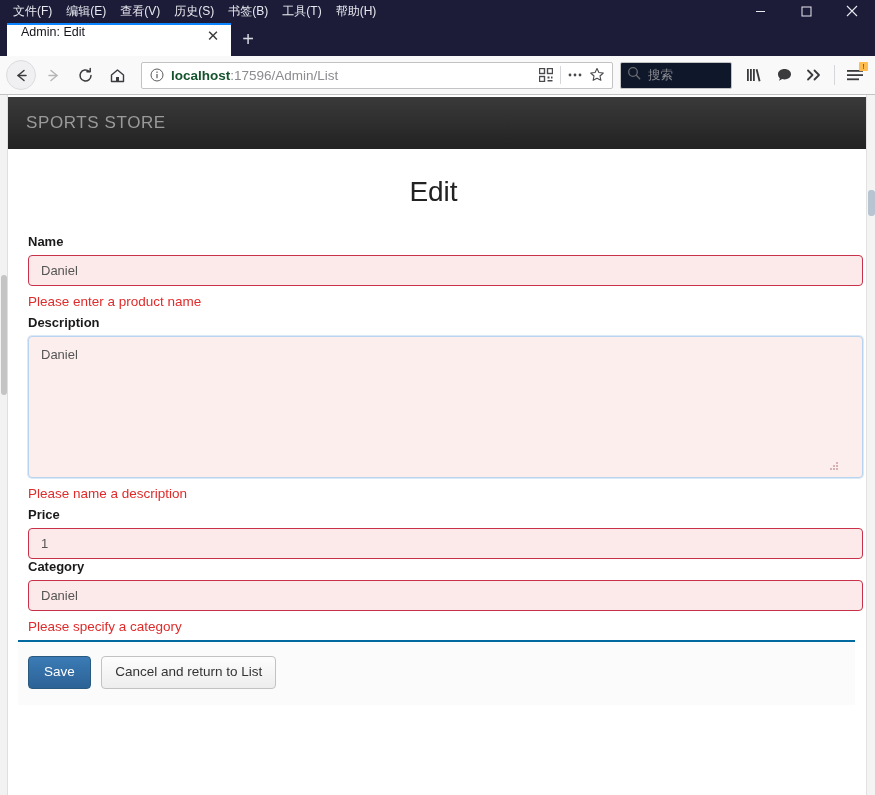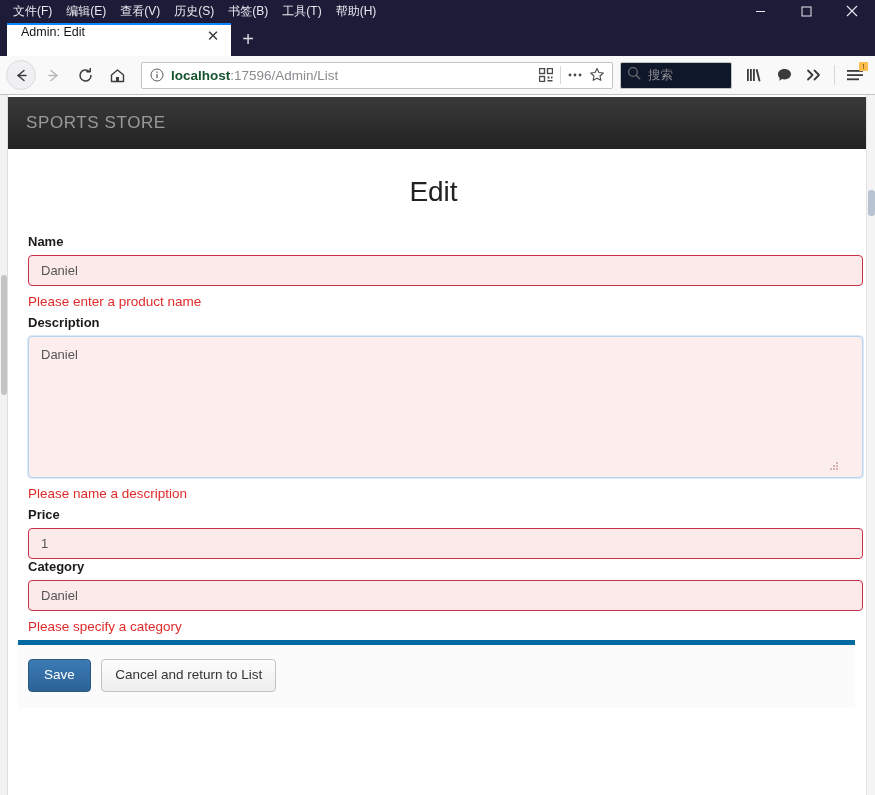--- a/index.html
+++ b/index.html
@@ -251,21 +251,21 @@
     width: 2px; height: 2px;
   }
   .validation-msg {
     display: block;
     color: #e02b2b;
     font-size: 13.5px;
     margin: 8px 0 6px 10px;
   }
 
   .form-footer {
-    border-top: 5px solid #0369a1;
+    border-top: 2px solid #0369a1;
     background: #fbfbfb;
     padding: 14px 0 16px 10px;
   }
   .btn {
     font-family: "Liberation Sans", sans-serif;
     font-size: 13.5px;
     border-radius: 4px;
     padding: 8px 15px;
     cursor: default;
     line-height: 1.1;

